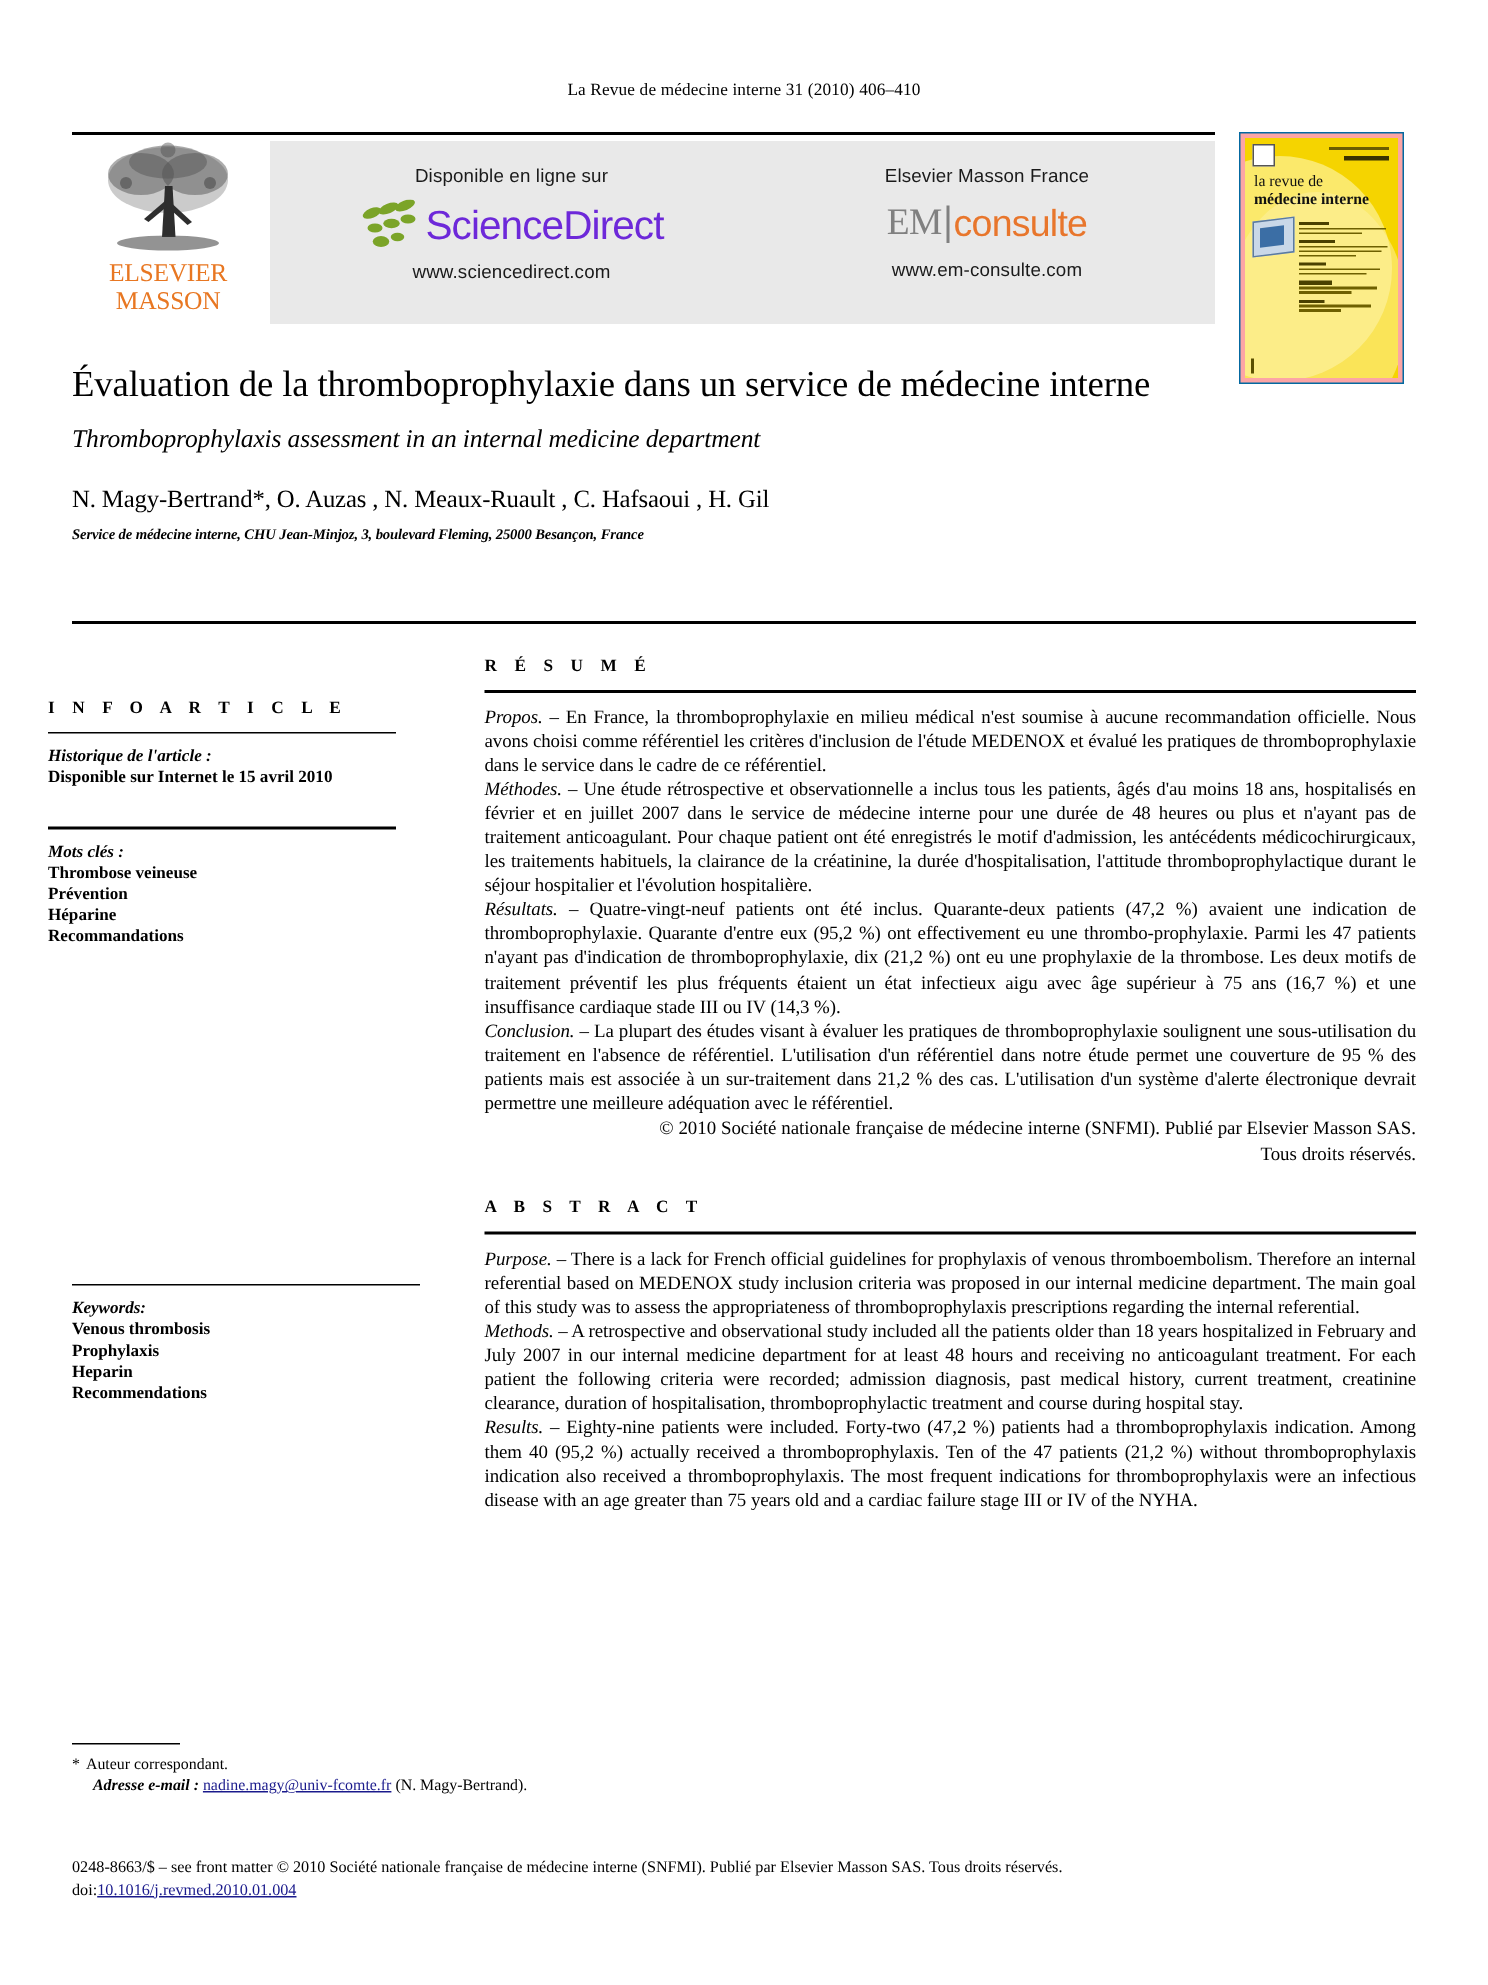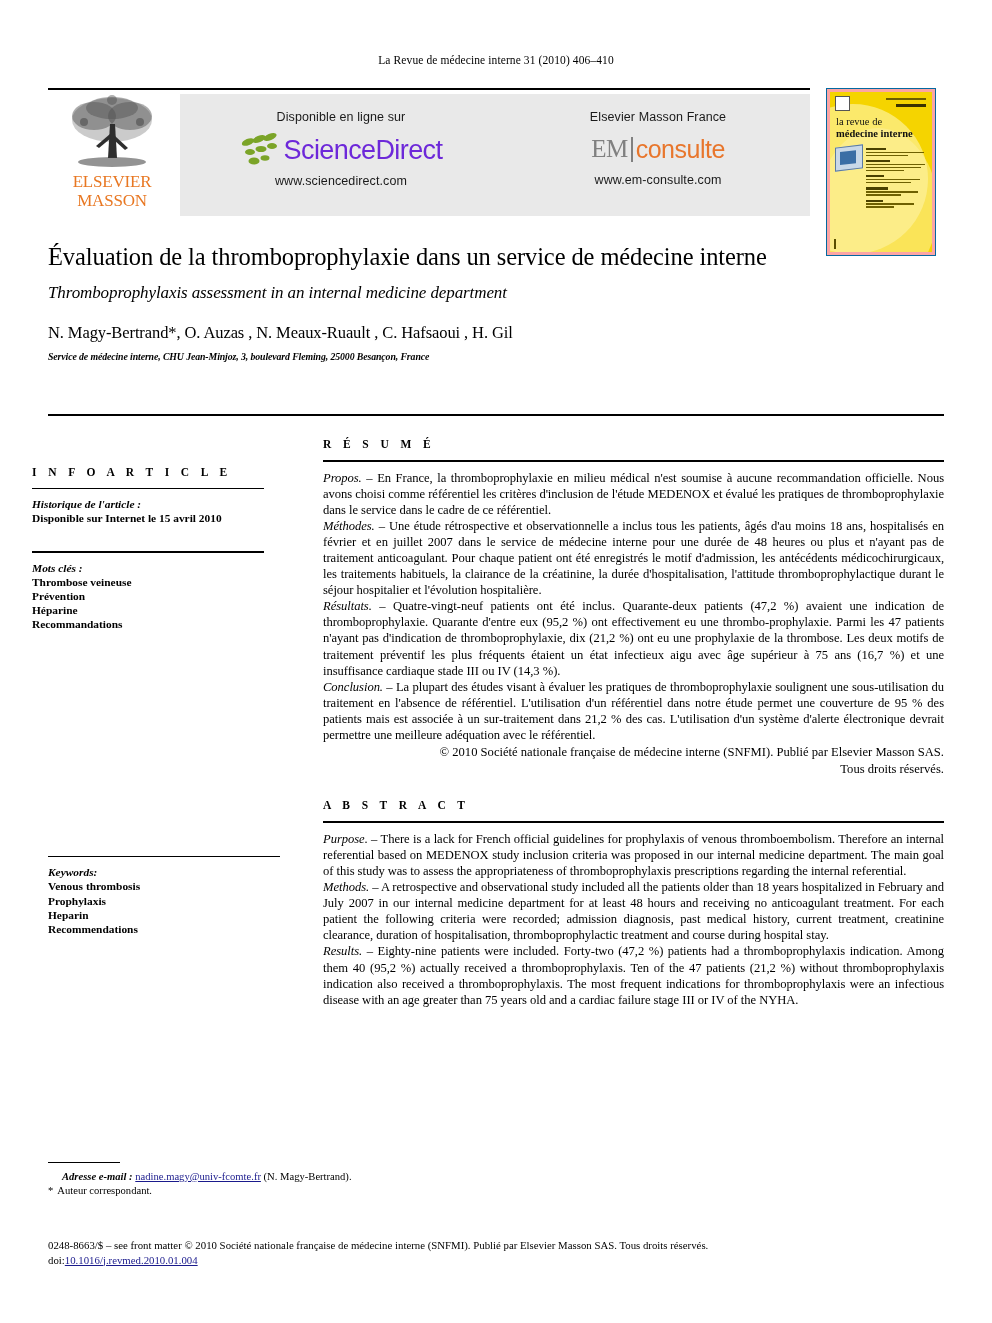--- a/index.html
+++ b/index.html
@@ -535,28 +535,28 @@
     <p class="abstract-p">
       <i>Methods.</i><span> – </span><span>A retrospective and observational study included all the patients older than 18 years hospitalized in February and July 2007 in our internal medicine department for at least 48 hours and receiving no anticoagulant treatment. For each patient the following criteria were recorded; admission diagnosis, past medical history, current treatment, creatinine clearance, duration of hospitalisation, thromboprophylactic treatment and course during hospital stay.</span>
     </p>
     <p class="abstract-p">
       <i>Results.</i><span> – </span><span>Eighty-nine patients were included. Forty-two (47,2 %) patients had a thromboprophylaxis indication. Among them 40 (95,2 %) actually received a thromboprophylaxis. Ten of the 47 patients (21,2 %) without thromboprophylaxis indication also received a thromboprophylaxis. The most frequent indications for thromboprophylaxis were an infectious disease with an age greater than 75 years old and a cardiac failure stage III or IV of the NYHA.</span>
     </p>
   </div>
 
   <div class="footnote-rule"></div>
   <div class="footnote">
+    <div>
+      <span class="star">*</span><span>Auteur correspondant.</span>
+    </div>
     <div style="padding-left:14px;">
       <span class="fn-ital">Adresse e-mail :</span>
       <a class="mail-link" href="#">nadine.magy@univ-fcomte.fr</a>
       <span>(N. Magy-Bertrand).</span>
     </div>
-    <div>
-      <span class="star">*</span><span>Auteur correspondant.</span>
-    </div>
   </div>
 
   <div class="footer">
     <div>0248-8663/$ – see front matter © 2010 Société nationale française de médecine interne (SNFMI). Publié par Elsevier Masson SAS. Tous droits réservés.</div>
     <div>
       <span>doi:</span><a class="doi-link" href="#">10.1016/j.revmed.2010.01.004</a>
     </div>
   </div>
 
 </div>

